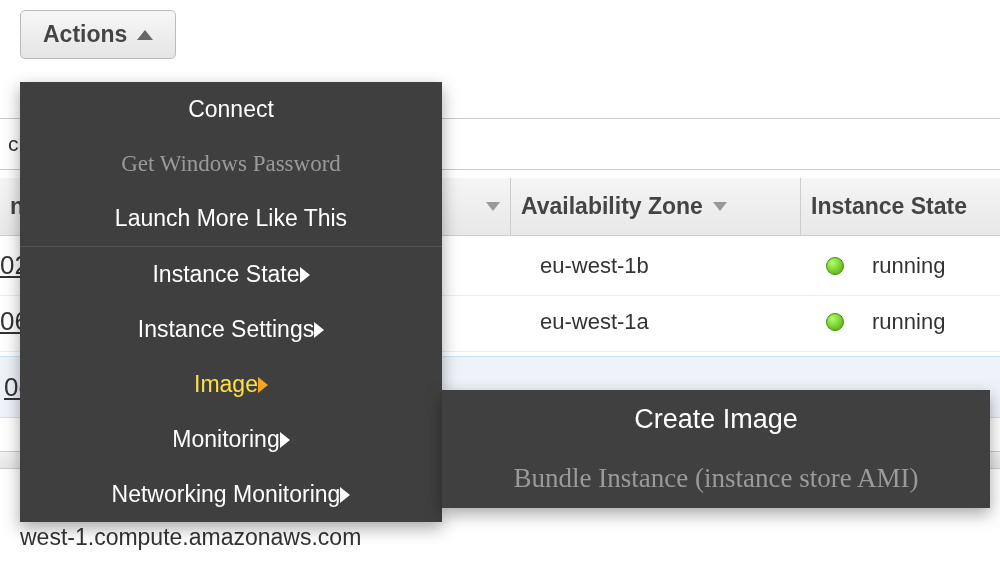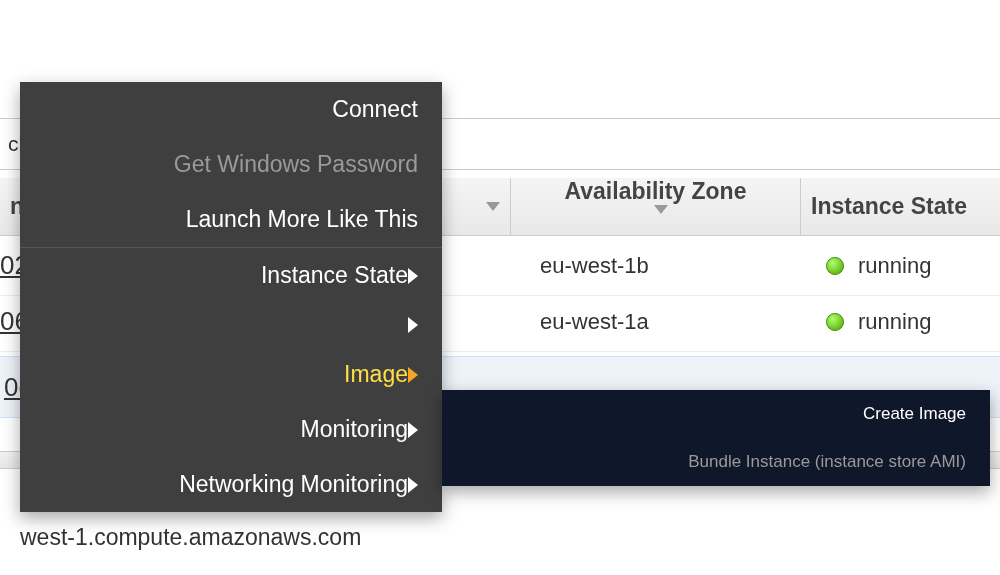--- a/index.html
+++ b/index.html
@@ -29,68 +29,72 @@
     .table-header {
       position: absolute; left: 0; right: 0; top: 178px; height: 58px;
       border-bottom: 1px solid #ccc;
       background: linear-gradient(#f5f5f5, #e8e8e8);
       display: flex;
     }
     .th { display: flex; align-items: center; padding: 0 10px; font-weight: bold; color: #444; font-size: 23px; border-right: 1px solid #ccc; }
     .th .tri { margin-left: 10px; width:0;height:0;border-left:7px solid transparent;border-right:7px solid transparent;border-top:9px solid #999;}
     .th1 { width: 16px; }
     .th2 { width: 490px; justify-content: flex-end; }
-    .th3 { width: 290px; flex-direction: column; }
+    .th3 { width: 290px; }
     .th4 { flex: 1; border-right: none; }
 
     .row { position: absolute; left: 0; right: 0; height: 60px; border-bottom: 1px solid #eee; display: flex; align-items: center; font-size: 22px; }
     .row1 { top: 236px; }
     .row2 { top: 292px; }
     .row3 { top: 356px; background: #eef3fa; height: 62px; border-top:1px solid #cfe0f5; border-bottom:1px solid #cfe0f5;}
     .cell-id { width: 16px; padding-left:0; font-size:26px; color:#333;text-decoration:underline;}
     .cell-az { width: 290px; margin-left: 506px; padding-left: 18px; }
-    .cell-state { flex: 1; display: flex; align-items: center; gap: 14px; padding-left: 14px; }
+    .cell-state { flex: 1; display: flex; align-items: center; gap: 28px; padding-left: 14px; }
     .dot { width: 18px; height: 18px; border-radius: 50%; background: radial-gradient(circle at 35% 30%, #b0ff6a, #4aa300); border:1px solid #3b8f00;}
     .row3 .cell-id { padding-left: 4px;}
 
     .splitter { position:absolute; left:0; right:0; top: 451px; height: 18px; background: linear-gradient(#f2f2f2,#e7e7e7); border-top:1px solid #ccc; border-bottom:1px solid #ccc;}
     .splitter .dots { position:absolute; left:50%; top:50%; transform:translate(-50%,-50%); color:#888; font-size:10px; letter-spacing:4px;}
 
     .detail { position:absolute; left: 20px; top: 524px; font-size: 23px; color:#333; }
 
     
     .menu {
       position: absolute; left: 20px; top: 82px; width: 422px;
       background: #3f3f3f; color: #fff; font-size: 23px;
       box-shadow: 0 6px 16px rgba(0,0,0,.35);
       z-index: 10;
     }
-    .menu-item { padding: 14px 24px; display:flex; align-items:center; justify-content:flex-end; cursor:pointer;}
-    .menu-item.disabled { color: #9a9a9a; cursor:default;}
+    .menu-item { padding: 14px 24px; display:flex; align-items:center; justify-content:center; cursor:pointer;}
+    .menu-item.disabled { color: #9a9a9a; cursor:default;font-family:Liberation Serif, serif;}
     .menu .sep { border-top: 1px solid #555; }
     .menu-item.active { color: #fde047; }
     .arrow-right { width:0;height:0;border-top:8px solid transparent;border-bottom:8px solid transparent;border-left:10px solid #fff;}
     .menu-item.active .arrow-right { border-left-color:#f6a623; }
 
     
     .submenu {
       position: absolute; left: 442px; top: 390px; width: 548px;
-      background: #0f172a; color: #fff; font-size: 17px;
+      background: #404040; color: #fff; font-size: 27px;
       box-shadow: 0 6px 16px rgba(0,0,0,.35);
       z-index: 11;
     }
     .submenu .menu-item.disabled { color:#9a9a9a; }
   </style>
 </head>
 <body>
 
 <div class="wrap">
 
   <div class="bg">
 
+    <button class="actions-btn">
+      <span>Actions</span>
+      <span class="caret-up"></span>
+    </button>
 
     <div class="filter-bar">
       <span>ch</span>
     </div>
 
     <div class="table-header">
       <div class="th th1">
         <span>ns</span>
       </div>
       <div class="th th2">
@@ -145,20 +149,21 @@
     </div>
     <div class="menu-item">
       <span>Launch More Like This</span>
     </div>
     <div class="sep"></div>
     <div class="menu-item">
       <span>Instance State</span>
       <span class="arrow-right"></span>
     </div>
     <div class="menu-item">
+      <span>Instance Settings</span>
       <span class="arrow-right"></span>
     </div>
     <div class="menu-item active">
       <span>Image</span>
       <span class="arrow-right"></span>
     </div>
     <div class="menu-item">
       <span>Monitoring</span>
       <span class="arrow-right"></span>
     </div>

